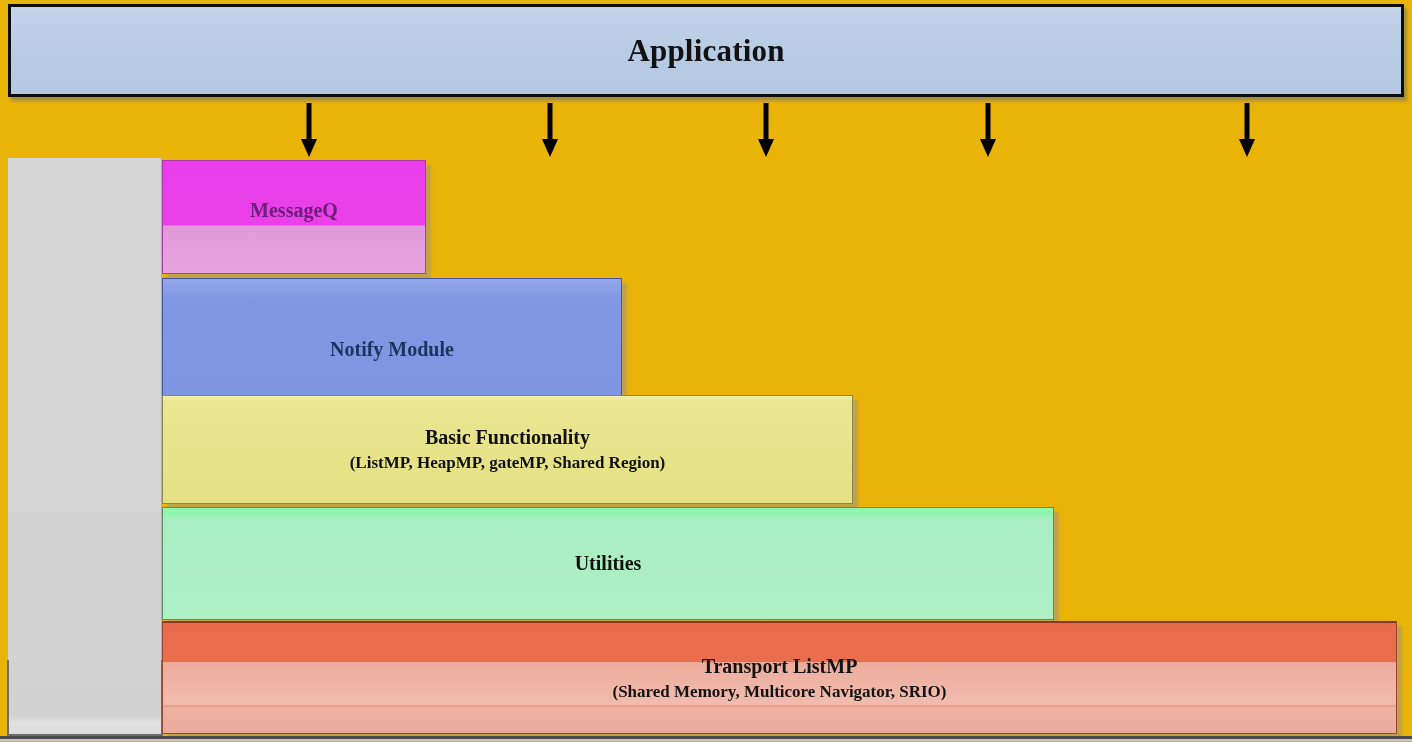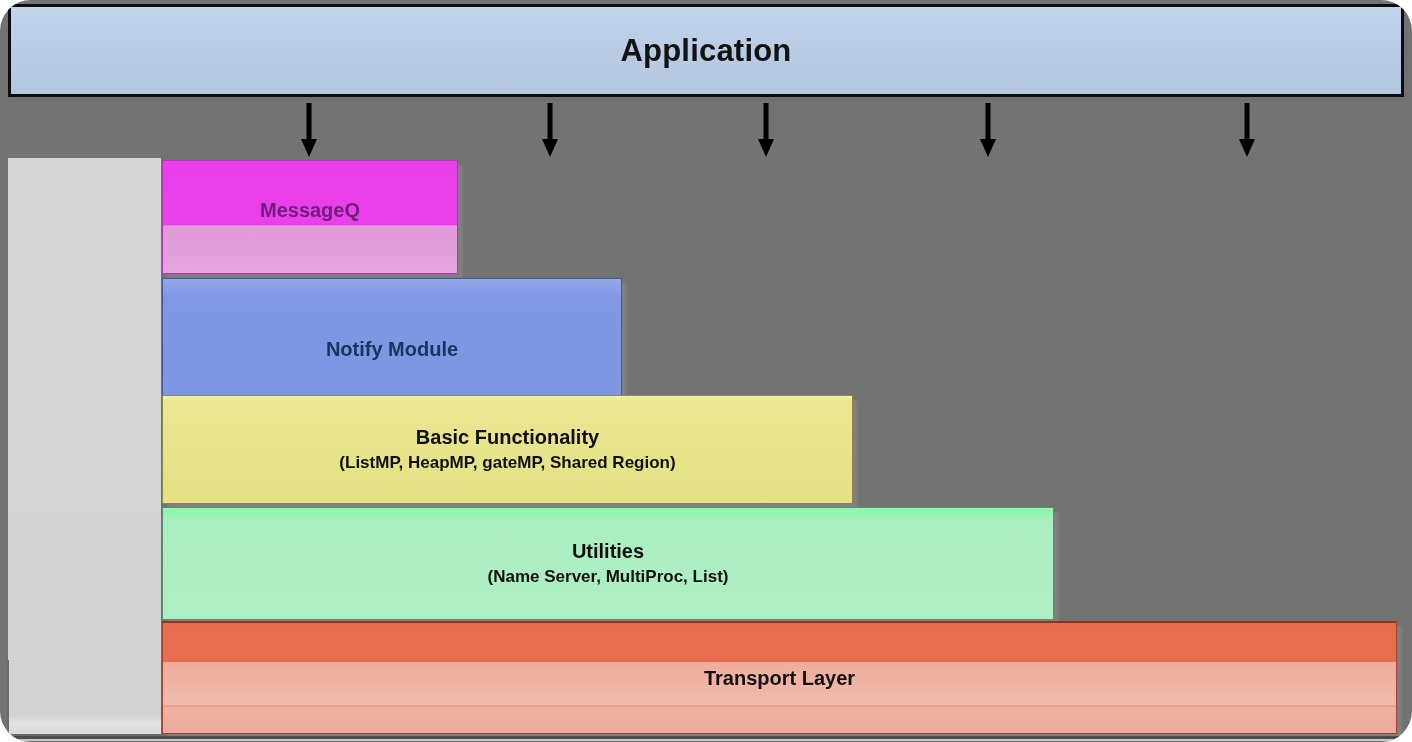--- a/index.html
+++ b/index.html
@@ -1,20 +1,19 @@
 <!DOCTYPE html>
 <html><head>
 <meta charset="utf-8">
 <style>
   html,body { margin:0; padding:0; background:#ffffff; }
   .canvas {
     position:relative; width:1412px; height:742px;
-    background:#737373; overflow:hidden;
-    font-family:Liberation Sans, sans-serif;
-    border-radius:31px;
+    background:#eab308; overflow:hidden;
+    font-family:Liberation Serif, serif;
   }
 
   
   .app-box {
     position:absolute; left:8px; top:4px; width:1390px; height:87px;
     background:linear-gradient(180deg,#c2d4ea 0%,#b7cbe4 55%,#b3c8e2 100%);
     border:3px solid #0d0d0d;
     box-shadow:3px 4px 3px rgba(110,110,110,0.55);
     display:flex; align-items:center; justify-content:center;
   }
@@ -56,21 +55,21 @@
   .layer {
     position:absolute; left:162px; box-sizing:border-box; z-index:3;
     display:flex; flex-direction:column; align-items:center; justify-content:center;
     text-align:center;
     box-shadow:5px 5px 2px rgba(145,145,145,0.45);
   }
   .layer-title { font-size:20px; font-weight:bold; line-height:1.35; }
   .layer-subtitle { font-size:17px; font-weight:bold; line-height:1.4; color:#131313; }
 
   .layer-messageq {
-    top:160px; width:296px; height:114px;
+    top:160px; width:264px; height:114px;
     border:1px solid #ad39ad;
     background:linear-gradient(180deg,#e93ee9 0%,#ea40ea 57%,#e19ad9 58%,#e5a3dd 100%);
   }
   .layer-messageq .layer-title { color:#6d2077; margin-top:-14px; }
 
   .layer-notify {
     top:278px; width:460px; height:143px;
     border:1px solid #47549f;
     background:linear-gradient(180deg,#94a7e8 0%,#8097e3 14%,#7e95e2 82%,#acbbee 84%,#b6c3f1 100%);
   }
@@ -153,23 +152,23 @@
     <div class="layer-title">Notify Module</div>
   </div>
 
   <div class="layer layer-basic">
     <div class="layer-title">Basic Functionality</div>
     <div class="layer-subtitle">(ListMP, HeapMP, gateMP, Shared Region)</div>
   </div>
 
   <div class="layer layer-utilities">
     <div class="layer-title">Utilities</div>
-    <div class="layer-subtitle">(Name Server, MultiProc, List)</div>
   </div>
 
   <div class="layer layer-transport">
-    <div class="layer-title">Transport Layer</div>
+    <div class="layer-title">Transport ListMP</div>
+    <div class="layer-subtitle">(Shared Memory, Multicore Navigator, SRIO)</div>
   </div>
 
   <div class="bottom-rule"></div>
   <div class="bottom-rule-light"></div>
 
 </div>
 
 </body></html>

